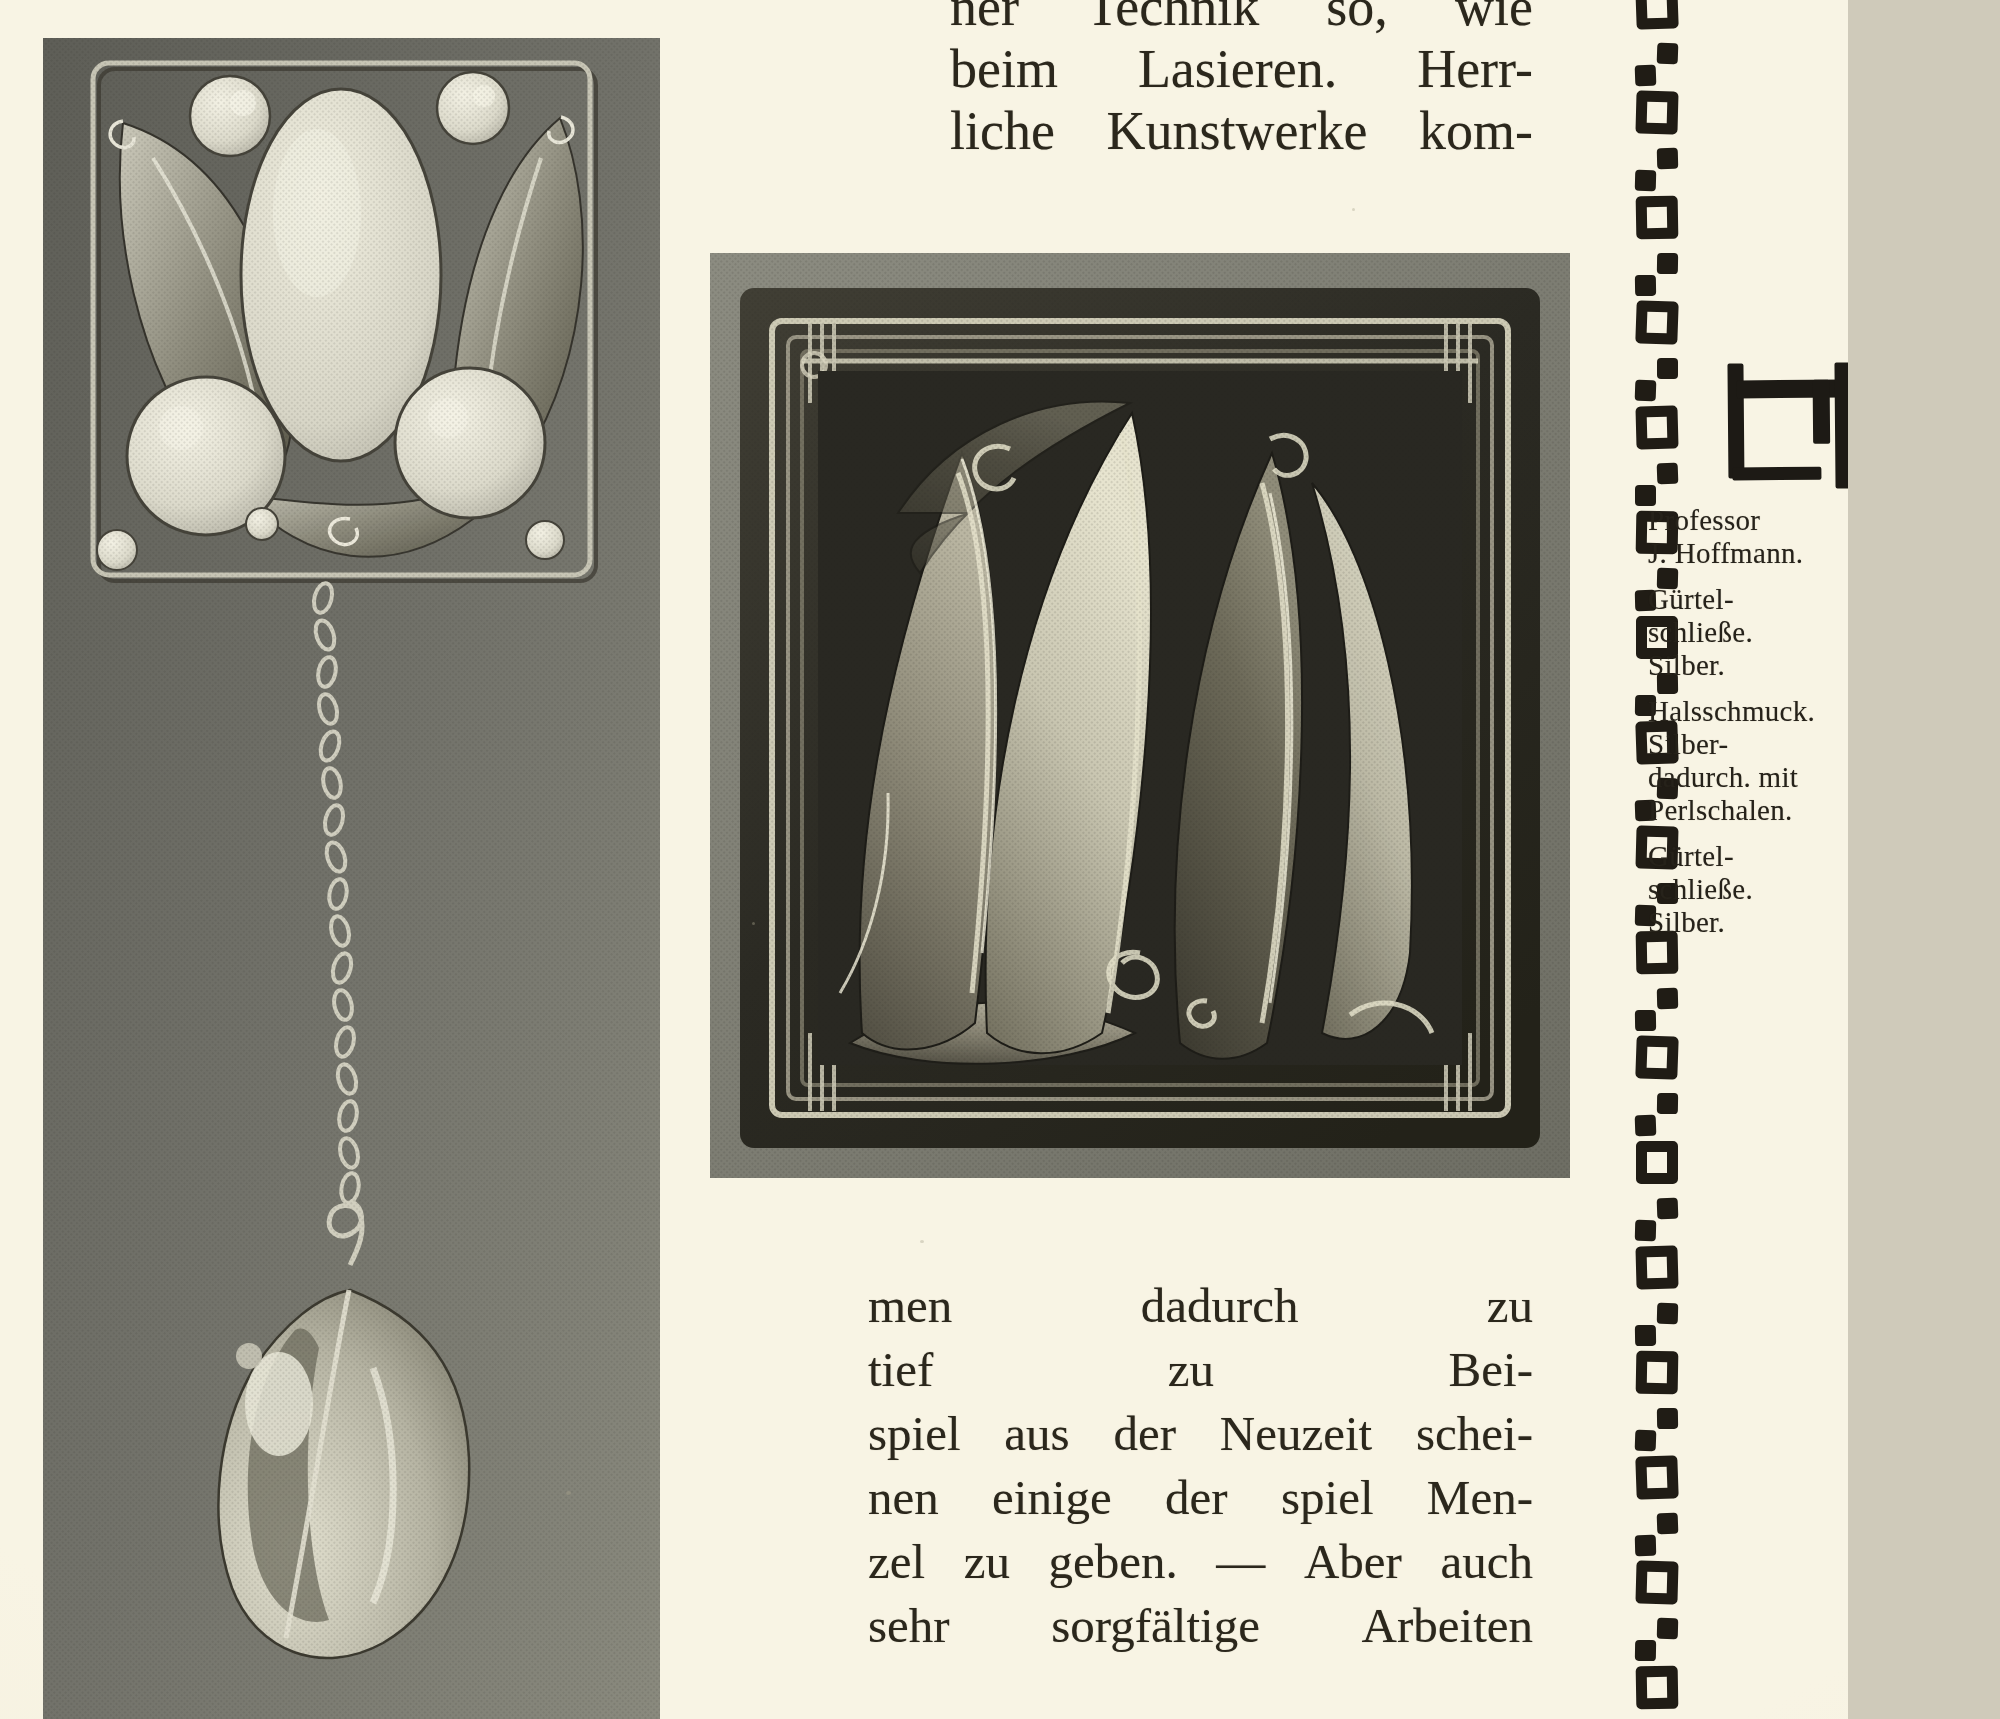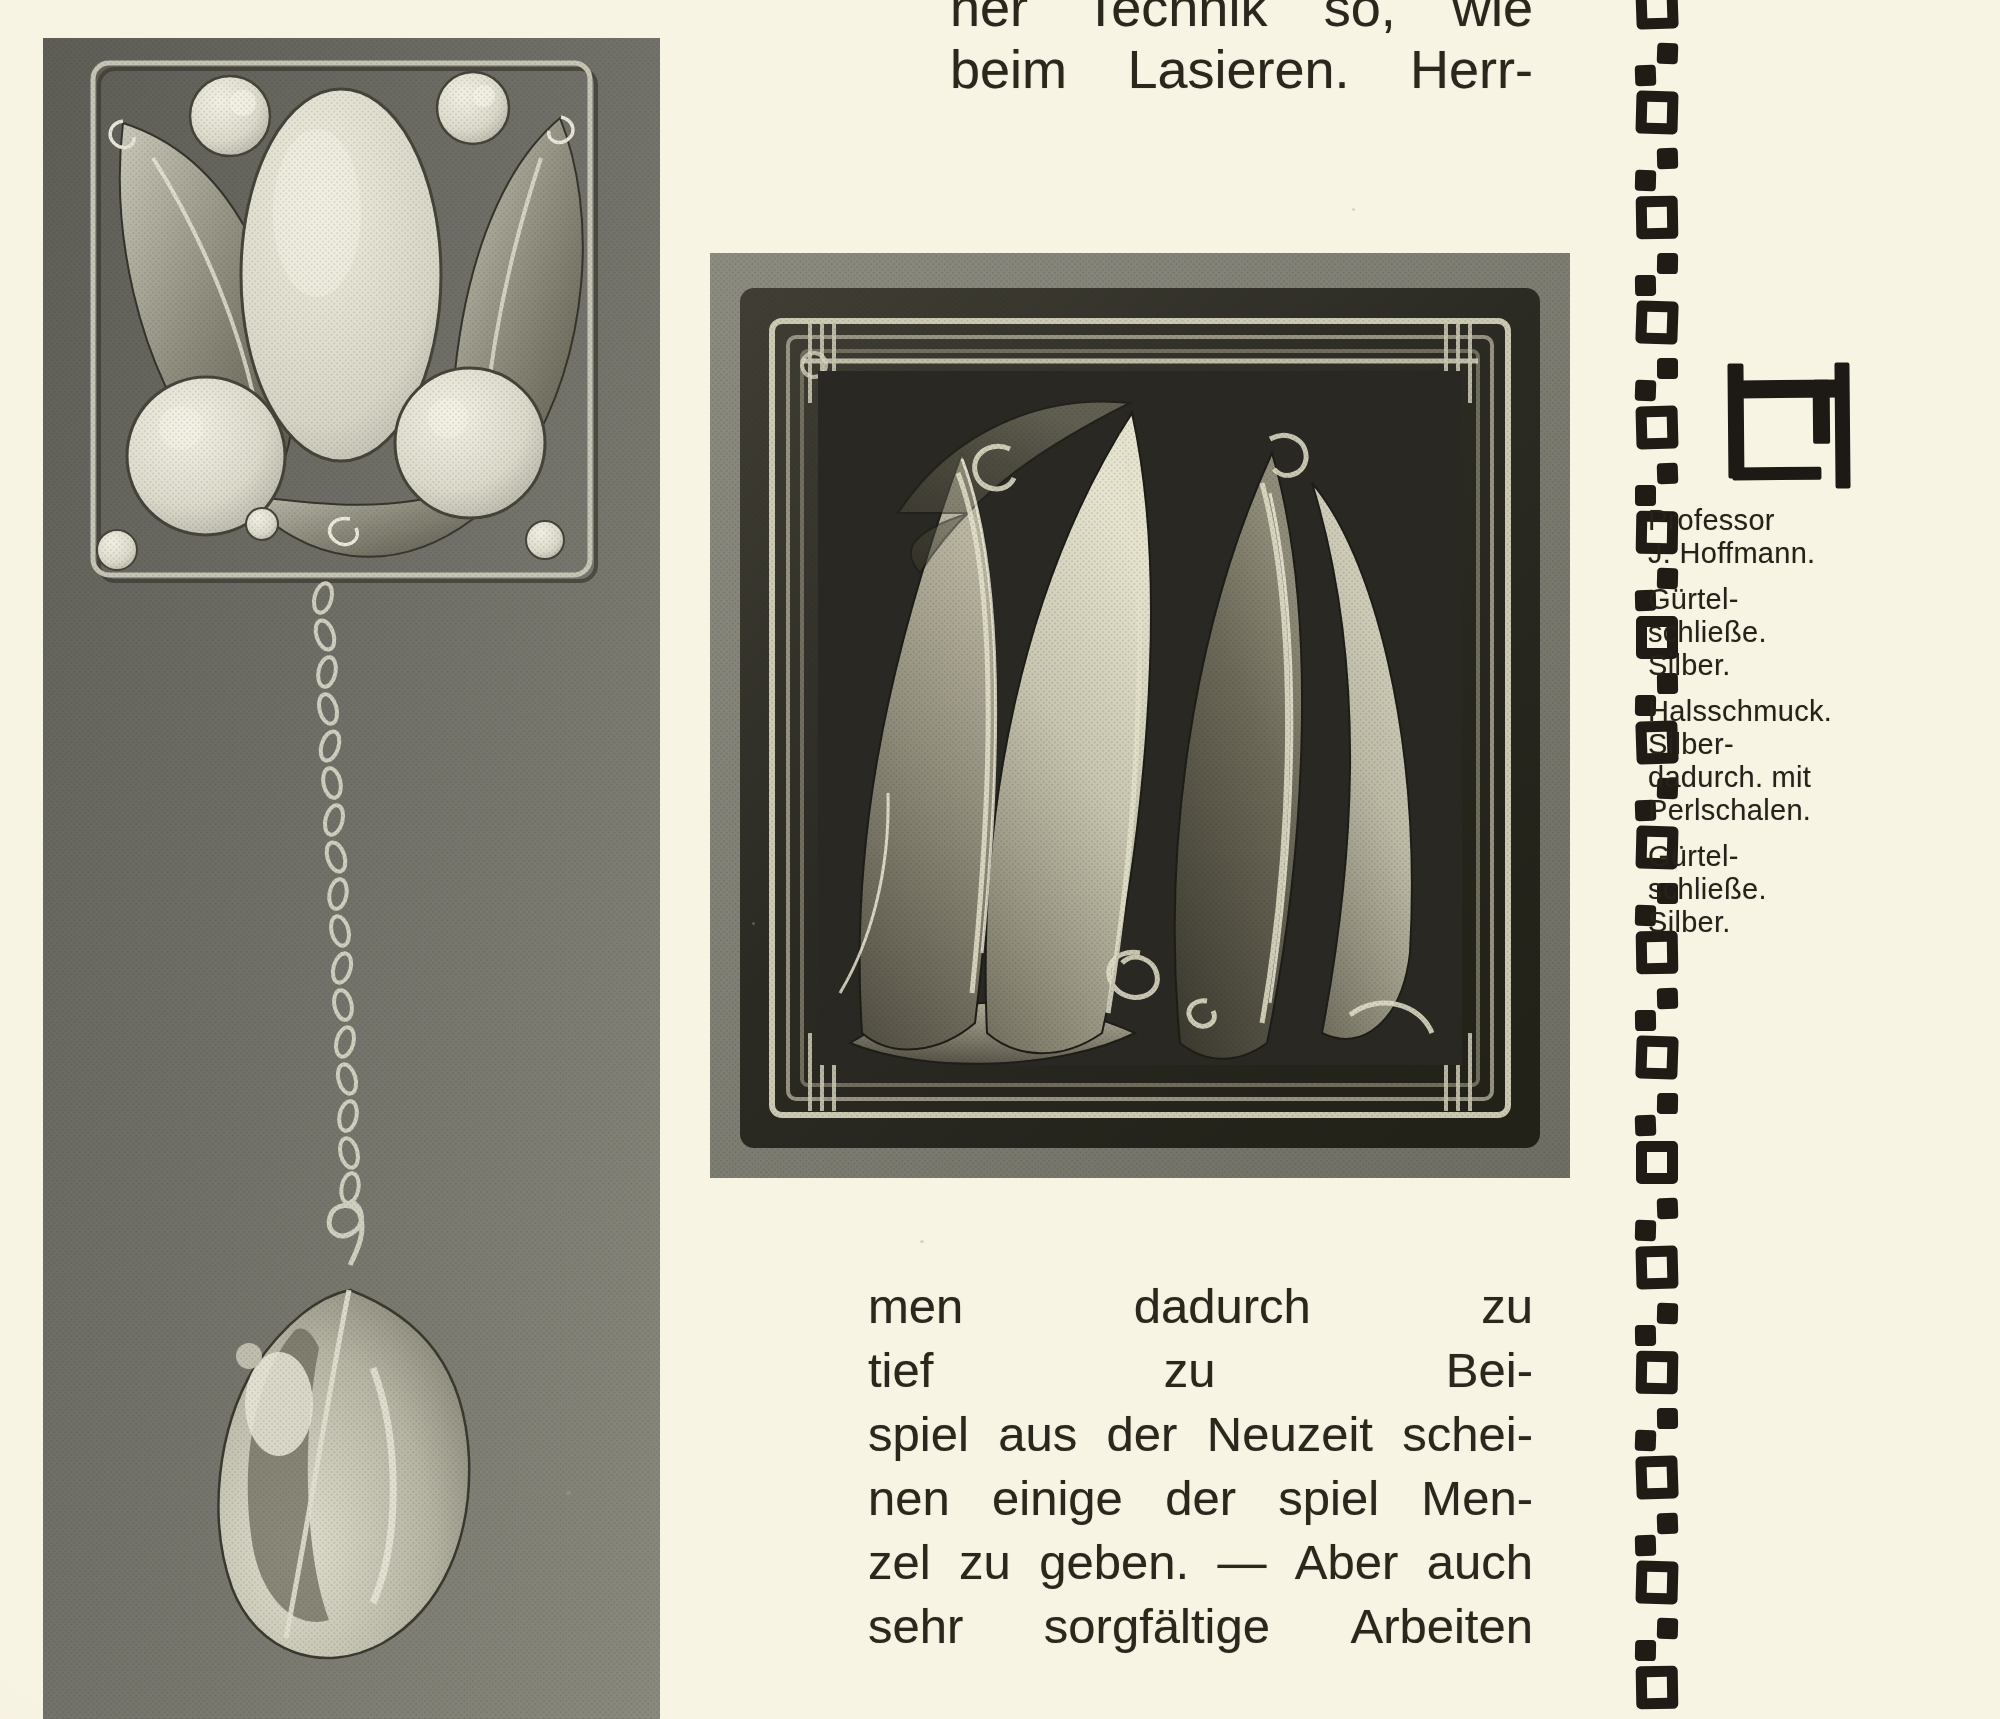--- a/index.html
+++ b/index.html
@@ -1,19 +1,19 @@
 <!DOCTYPE html>
 <html><head>
 <meta charset="utf-8">
 <style>
   html,body{margin:0;padding:0;background:#cfcaba;}
   .page{
-    position:relative;width:2000px;height:1719px;overflow:hidden;
+    position:relative;width:1848px;height:1719px;overflow:hidden;
     background:radial-gradient(145% 125% at 55% 40%, #f8f4e4 55%, #f3eedb 85%, #ece6d0 100%);
-    font-family:Liberation Sans, sans-serif;color:#2b271c;
+    font-family:Liberation Serif, serif;color:#2b271c;
   }
   .photo{position:absolute;display:block;}
   .photo svg{display:block;}
 
   
   .para{position:absolute;text-shadow:0 0 1px rgba(43,39,28,.35);}
   .top-para{left:950px;top:-24px;width:583px;font-size:54px;line-height:62px;}
   .bottom-para{left:868px;top:1274px;width:665px;font-size:49px;line-height:64px;}
   .tline{display:flex;justify-content:space-between;}
   .tline span{white-space:pre;}
@@ -225,20 +225,25 @@
       <div class="tline">
         <span>ner</span>
         <span>Technik</span>
         <span>so,</span>
         <span>wie</span>
       </div>
       <div class="tline">
         <span>beim</span>
         <span>Lasieren.</span>
         <span>Herr-</span>
+      </div>
+      <div class="tline">
+        <span>liche</span>
+        <span>Kunstwerke</span>
+        <span>kom-</span>
       </div>
     </div>
 
   <div class="para bottom-para">
       <div class="tline">
         <span>men</span>
         <span>dadurch</span>
         <span>zu</span>
       </div>
       <div class="tline">

